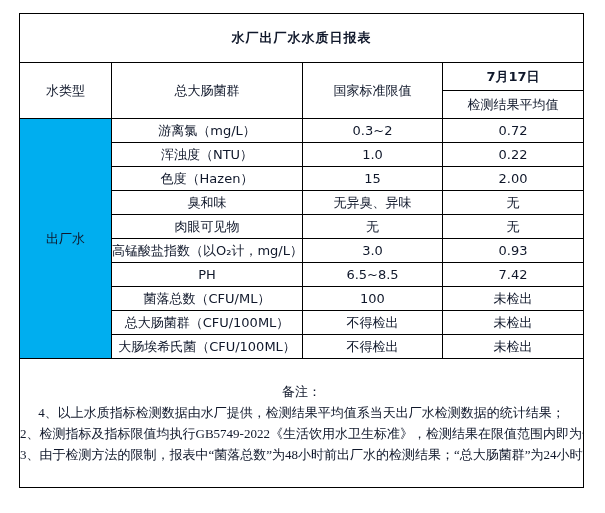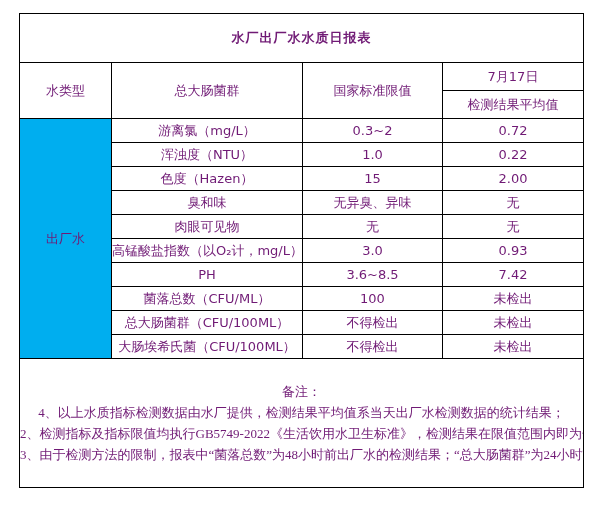--- a/index.html
+++ b/index.html
@@ -2,21 +2,21 @@
 <html><head>
 <meta charset="utf-8">
 <style>
   html, body { margin: 0; padding: 0; background: #ffffff; }
   #screen {
     position: relative;
     width: 605px;
     height: 513px;
     background: #ffffff;
     font-family: "DejaVu Sans", "Liberation Sans", sans-serif;
-    color: #701a75;
+    color: #0f172a;
   }
   table.report {
     position: absolute;
     left: 19px;
     top: 13px;
     width: 564px;
     border-collapse: collapse;
     table-layout: fixed;
   }
   table.report td {
@@ -30,21 +30,21 @@
   }
   td.title-cell {
     height: 48px;
     font-size: 17px;
     font-weight: bold;
     letter-spacing: 1px;
   }
   td.date-cell {
     height: 27px;
     font-size: 15px;
-    font-weight: normal;
+    font-weight: bold;
   }
   td.avg-cell { height: 27px; }
   td.watertype-head { }
   td.highlight-cell {
     background: #00AEEF;
   }
   tr.data-row td { height: 23px; }
   td.item-cell {
     text-align: left;
     padding-left: 3px;
@@ -111,21 +111,21 @@
         <td>无</td>
         <td>无</td>
       </tr>
       <tr class="data-row">
         <td class="item-cell">高锰酸盐指数（以O₂计，mg/L）</td>
         <td>3.0</td>
         <td>0.93</td>
       </tr>
       <tr class="data-row">
         <td class="item-cell">PH</td>
-        <td>3.6~8.5</td>
+        <td>6.5~8.5</td>
         <td>7.42</td>
       </tr>
       <tr class="data-row">
         <td class="item-cell">菌落总数（CFU/ML）</td>
         <td>100</td>
         <td>未检出</td>
       </tr>
       <tr class="data-row">
         <td class="item-cell">总大肠菌群（CFU/100ML）</td>
         <td>不得检出</td>

